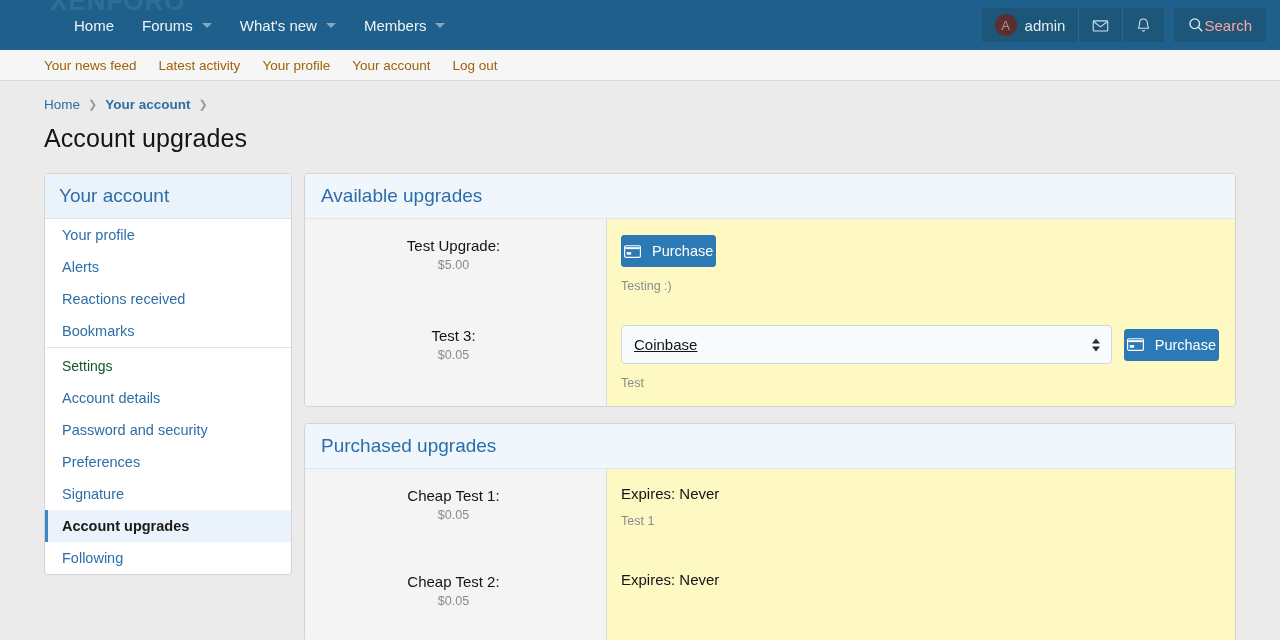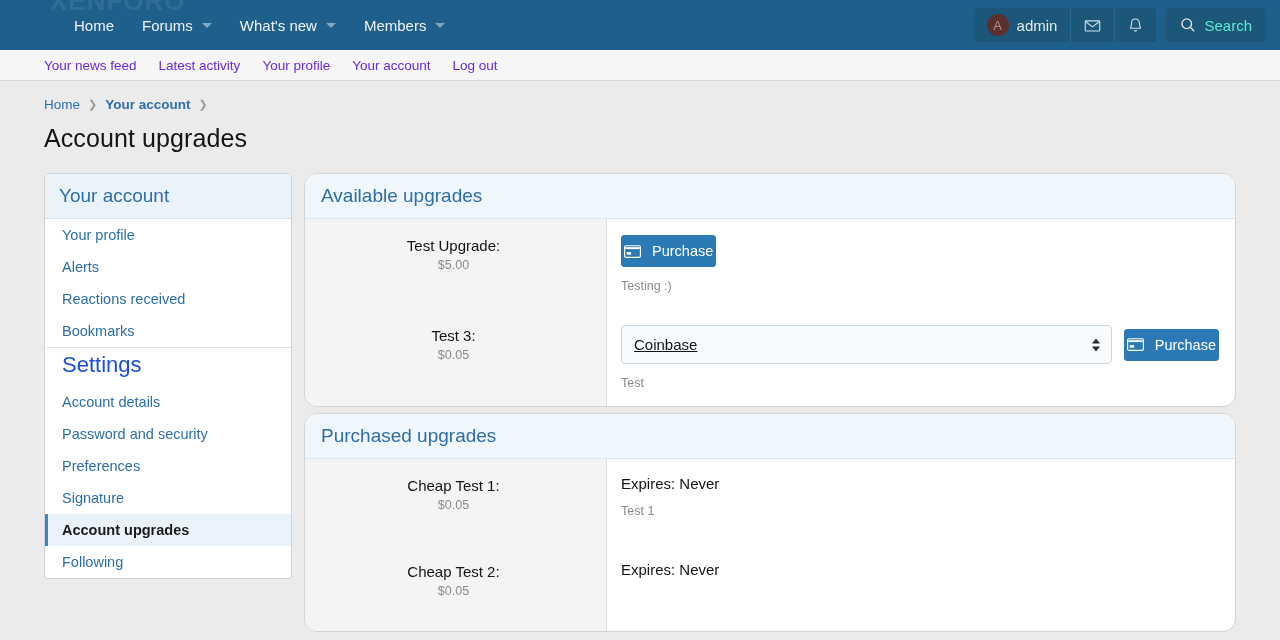--- a/index.html
+++ b/index.html
@@ -82,37 +82,37 @@
     margin-right: 8px;
     flex: none;
   }
   .icon-env, .icon-bell, .icon-search { display: block; }
   .search-cell {
     display: flex; align-items: center;
     background: #1c5679;
     height: 34px;
     padding: 0 14px;
     border-radius: 2px;
-    color: #5eead4;
-    cursor: pointer;
-    gap: 8px;
+    color: #fca5a5;
+    cursor: pointer;
+    gap: 0;
   }
 
   
   .subnav {
     background: #f6f6f6;
     border-bottom: 1px solid #d8d8d8;
     height: 31px;
     display: flex;
     align-items: center;
     padding-left: 44px;
     gap: 22px;
   }
   .subnav a {
-    color: #6d28d9;
+    color: #a16207;
     font-size: 13.5px;
     text-decoration: none;
     cursor: pointer;
   }
 
   
   .page-head { padding: 16px 44px 0 44px; }
   .breadcrumb {
     display: flex; align-items: center;
     font-size: 13.5px;
@@ -156,37 +156,37 @@
     display: block;
     padding: 8px 14px;
     color: #2d6ea8;
     font-size: 14.5px;
     cursor: pointer;
     border-left: 3px solid transparent;
     text-decoration: none;
   }
   .side-sep { border-top: 1px solid #e2e2e2; }
   .side-item.section {
-    color: #1d4ed8;
-    font-size: 22px;
-    padding-top: 4px; padding-bottom: 8px;
+    color: #14532d;
+    font-size: 14px;
+    padding-top: 10px; padding-bottom: 8px;
   }
   .side-item.active {
     background: #eaf3fb;
     border-left-color: #3c87c4;
     color: #1b1b1b;
     font-weight: bold;
   }
 
   .main { flex: 1; min-width: 0; }
   .block {
-    background: #ffffff;
+    background: #fef9c3;
     border: 1px solid #d3d3d3;
-    border-radius: 13px;
-    margin-bottom: 6px;
+    border-radius: 4px;
+    margin-bottom: 16px;
     overflow: hidden;
   }
   .block-head {
     background: #eff6fc;
     border-bottom: 1px solid #dce8f2;
     color: #2d6ea8;
     font-size: 19px;
     padding: 11px 16px;
   }
   .row {

